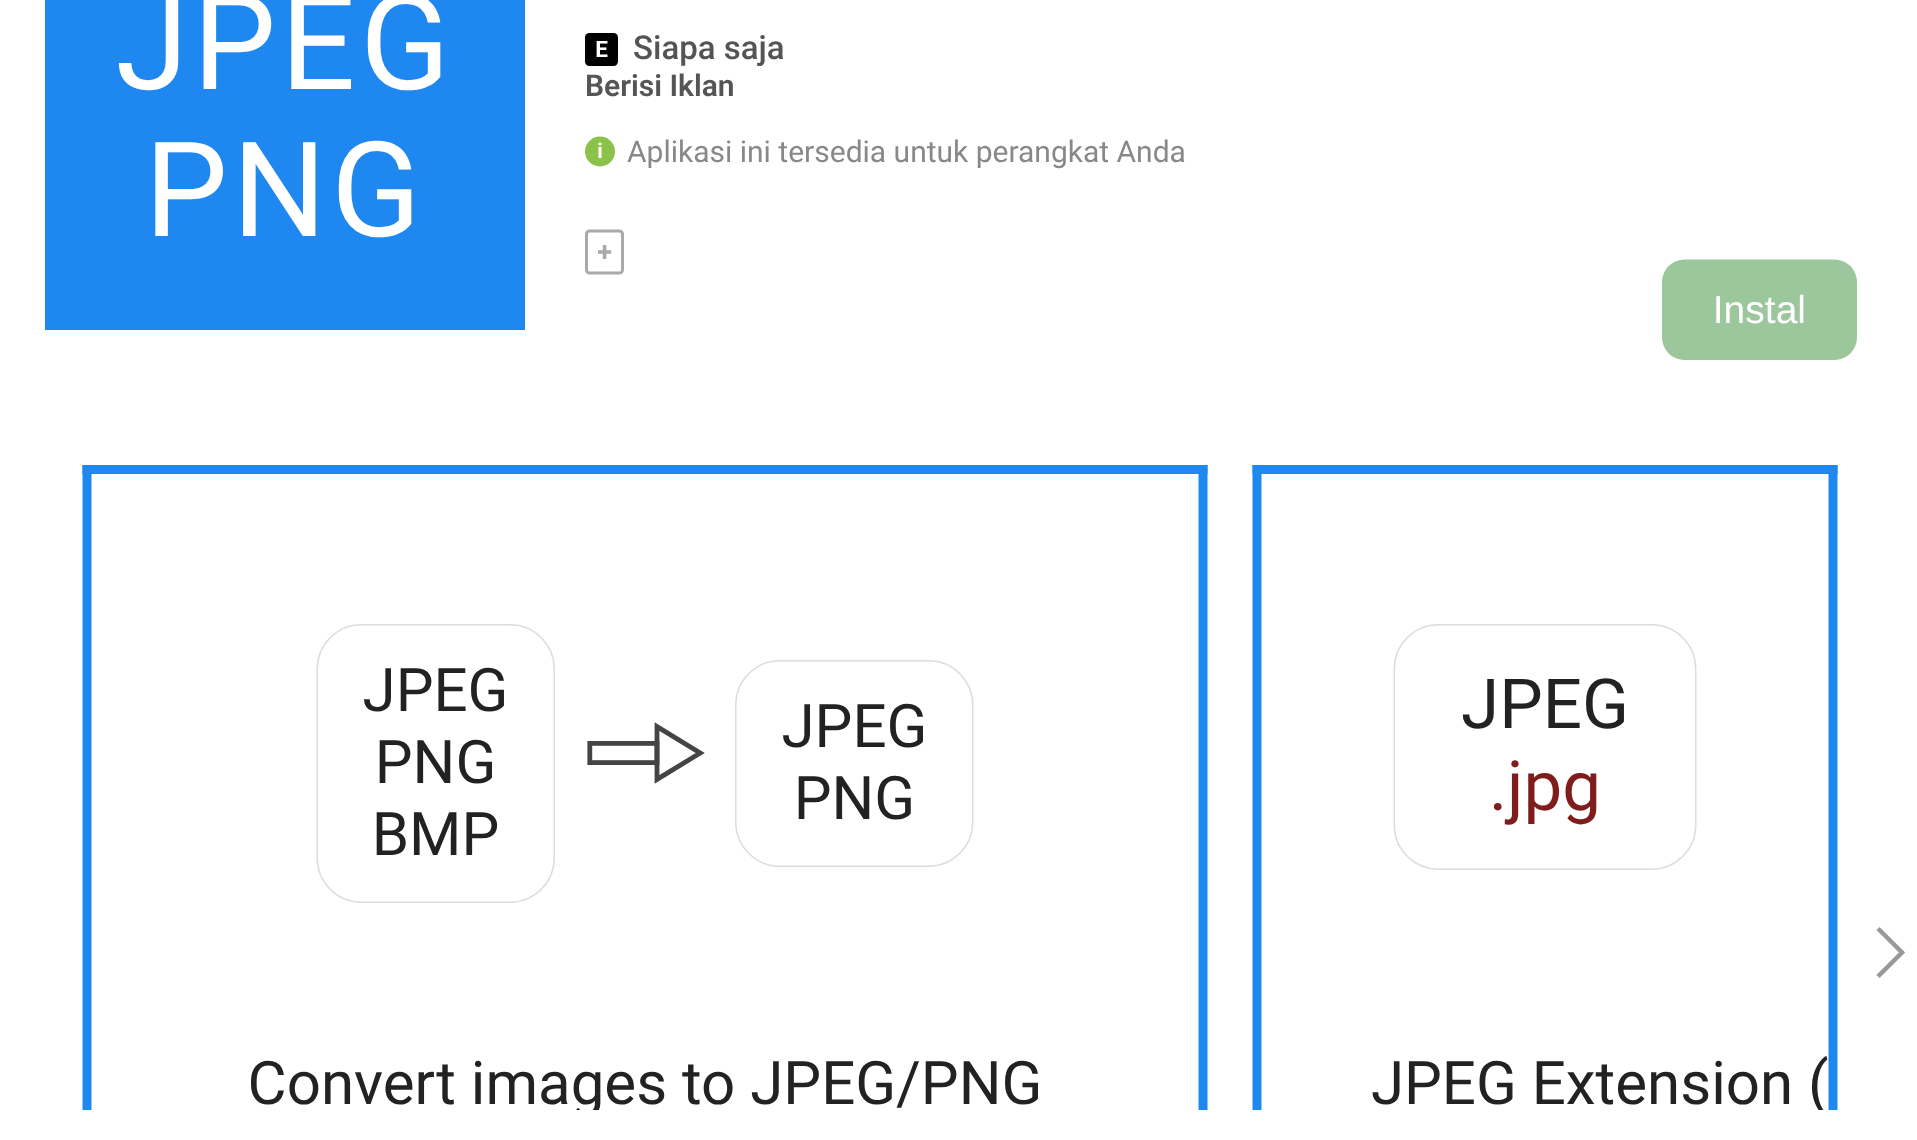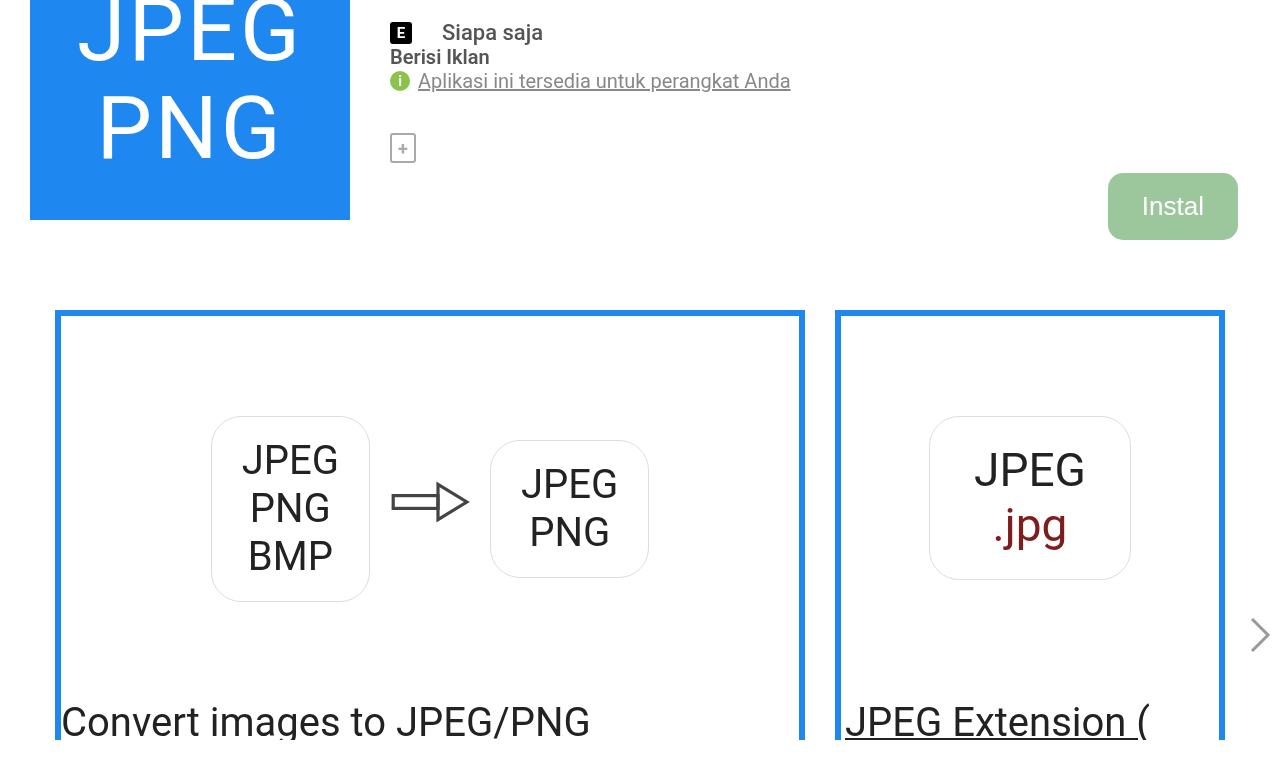--- a/index.html
+++ b/index.html
@@ -45,23 +45,23 @@
   }
   .rating-badge {
     width: 22px; height: 22px;
     background: #000;
     color: #fff;
     font-weight: 700;
     font-size: 15px;
     display:flex; align-items:center; justify-content:center;
     border-radius:3px;
   }
-  .rating-text { font-size: 22px; color:#545454; font-weight:500;margin-left:20px;}
+  .rating-text { font-size: 22px; color:#545454; font-weight:500;}
   .ads-row { font-size: 20px; color:#555; font-weight:600;}
-  .avail-row { margin-top: 0; font-size: 20px; color:#888; display:flex; align-items:center; gap:8px;text-decoration:underline;}
+  .avail-row { margin-top: 20px; font-size: 20px; color:#888; display:flex; align-items:center; gap:8px;}
   .info-dot {
     width:20px;height:20px;border-radius:50%;background:#8bc34a;display:inline-block;position:relative;flex-shrink:0;
   }
   .info-dot::after{content:"i";color:#fff;font-weight:700;position:absolute;left:50%;top:50%;transform:translate(-50%,-50%);font-size:14px;}
   .wishlist-row { margin-top: 40px; display:flex; align-items:center; gap:14px; color:#888; font-size:22px;}
   .bookmark-icon {
     width:26px;height:30px;border:2px solid #aaa;border-radius:3px;display:flex;align-items:center;justify-content:center;color:#aaa;font-size:18px;font-weight:700;
   }
   .install-btn {
     position:absolute;
@@ -121,35 +121,34 @@
   }
   .arrow svg { width:80px; height:60px; }
 
   .card2 .tile { font-size:46px; padding:26px 44px;}
   .jpg-ext { color:#7f1d1d; }
 
   .caption1 {
     position:absolute;
     bottom:-6px;
     left:0; right:0;
-    text-align:left;
+    text-align:center;
     font-size:40px;
     color:#222;
     white-space:nowrap;
   }
   .caption2 {
     position:absolute;
     bottom:-6px;
     left:0; right:0;
-    text-align:left;
+    text-align:right;
     padding-left:4px;
     font-size:40px;
     color:#222;
     white-space:nowrap;
-    text-decoration:underline;
   }
 
   .chev-right {
     position:absolute;
     right:6px;
     top:335px;
     font-size:38px;
     color:#999;
     cursor:pointer;
     user-select:none;

